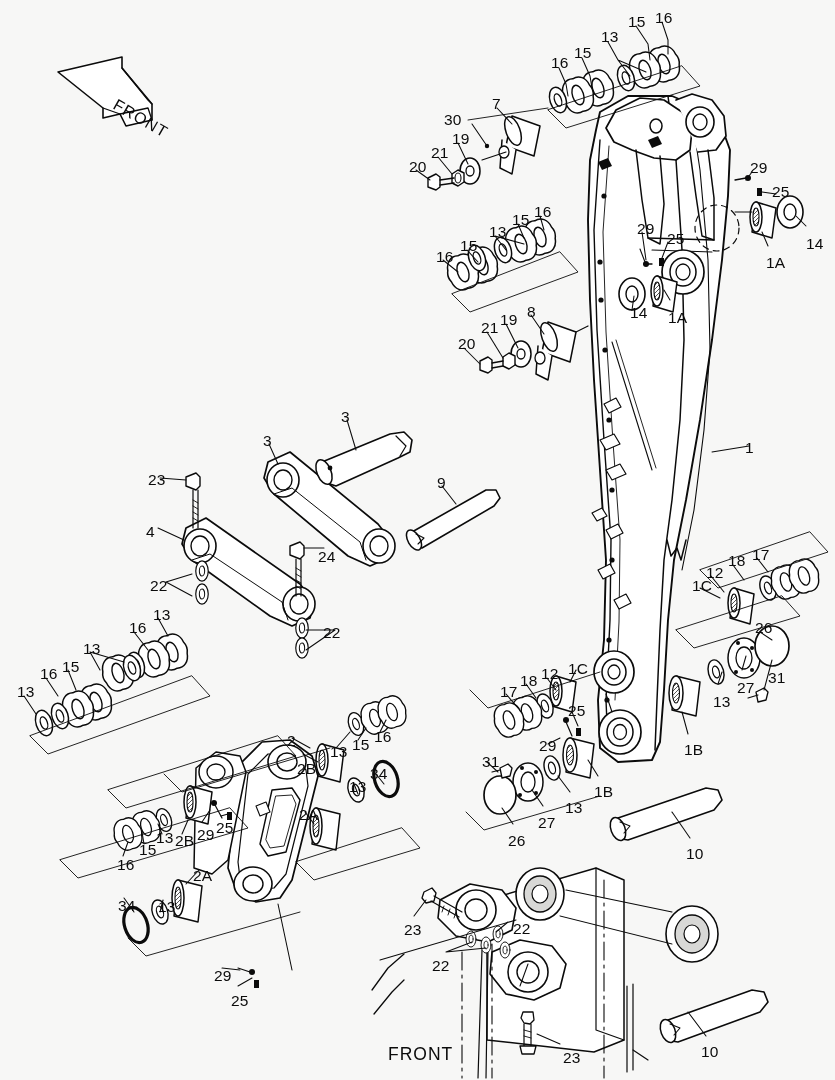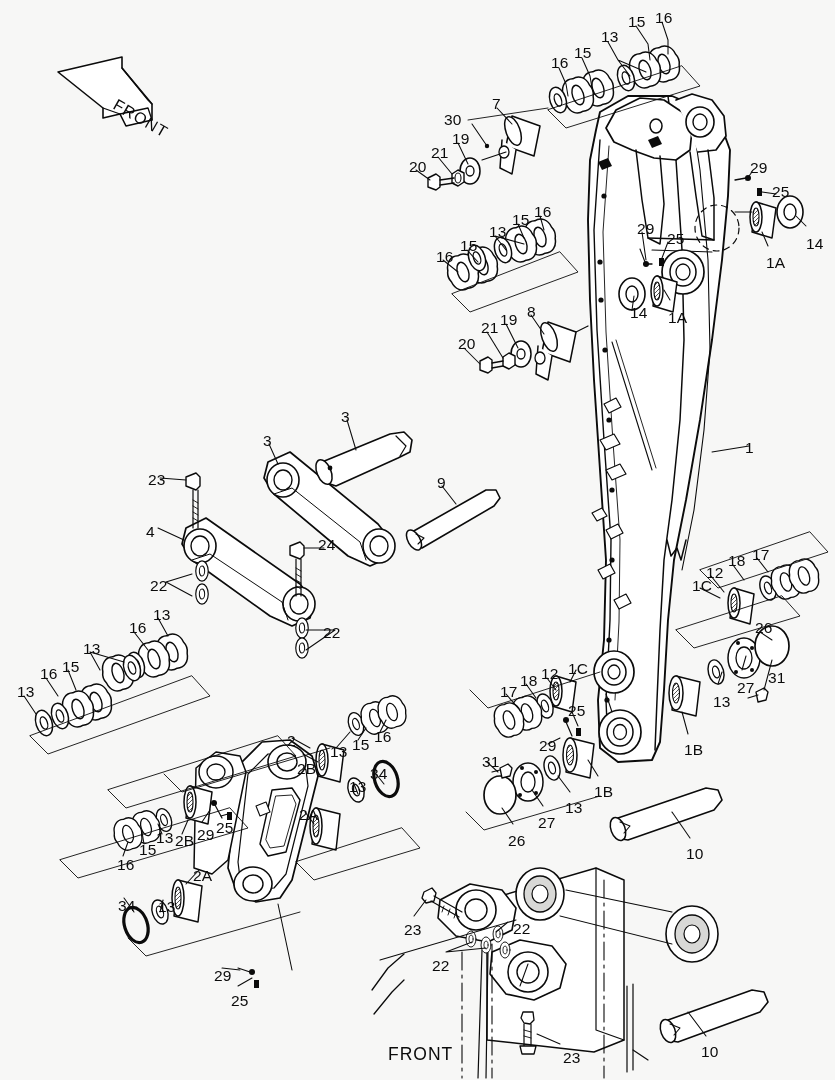--- a/index.html
+++ b/index.html
@@ -593,21 +593,21 @@
       <div class="lbl" style="left: 668px; top: 310px;">1A</div>
       <div class="lbl" style="left: 527px; top: 304px;">8</div>
       <div class="lbl" style="left: 500px; top: 312px;">19</div>
       <div class="lbl" style="left: 481px; top: 320px;">21</div>
       <div class="lbl" style="left: 458px; top: 336px;">20</div>
       <div class="lbl" style="left: 341px; top: 409px;">3</div>
       <div class="lbl" style="left: 263px; top: 433px;">3</div>
       <div class="lbl" style="left: 437px; top: 475px;">9</div>
       <div class="lbl" style="left: 148px; top: 472px;">23</div>
       <div class="lbl" style="left: 146px; top: 524px;">4</div>
-      <div class="lbl" style="left: 318px; top: 537px;">24</div>
+      <div class="lbl" style="left: 318px; top: 549px;">24</div>
       <div class="lbl" style="left: 150px; top: 578px;">22</div>
       <div class="lbl" style="left: 745px; top: 440px;">1</div>
       <div class="lbl" style="left: 323px; top: 625px;">22</div>
       <div class="lbl" style="left: 153px; top: 607px;">13</div>
       <div class="lbl" style="left: 129px; top: 620px;">16</div>
       <div class="lbl" style="left: 83px; top: 641px;">13</div>
       <div class="lbl" style="left: 62px; top: 659px;">15</div>
       <div class="lbl" style="left: 40px; top: 666px;">16</div>
       <div class="lbl" style="left: 17px; top: 684px;">13</div>
       <div class="lbl" style="left: 706px; top: 565px;">12</div>

